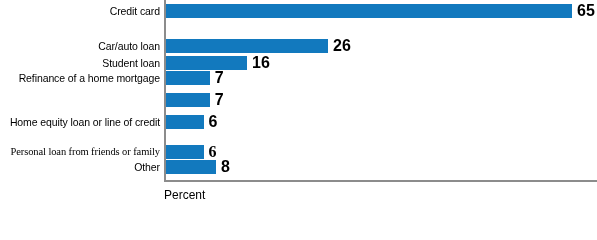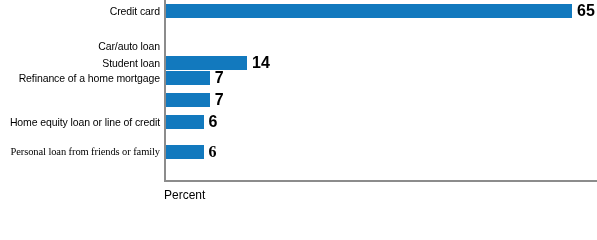--- a/index.html
+++ b/index.html
@@ -115,27 +115,31 @@
       <div class="bar-row" style="top:0px;">
         <span class="cat-label">Credit card</span>
         <span class="bar-wrap">
           <span class="bar" style="width:406px;"></span>
           <span class="value-label">65</span>
         </span>
       </div>
 
       <div class="bar-row" style="top:22.25px;margin-top:13px;">
         <span class="cat-label">Car/auto loan</span>
+        <span class="bar-wrap">
+          <span class="bar" style="width:162px;"></span>
+          <span class="value-label">26</span>
+        </span>
       </div>
 
       <div class="bar-row" style="top:44.5px;margin-top:7px;">
         <span class="cat-label">Student loan</span>
         <span class="bar-wrap">
           <span class="bar" style="width:81px;"></span>
-          <span class="value-label">14</span>
+          <span class="value-label">16</span>
         </span>
       </div>
 
       <div class="bar-row" style="top:66.75px;">
         <span class="cat-label">Refinance of a home mortgage</span>
         <span class="bar-wrap">
           <span class="bar" style="width:43.7px;"></span>
           <span class="value-label">7</span>
         </span>
       </div>
@@ -156,20 +160,27 @@
       </div>
 
       <div class="bar-row" style="top:141px;font-family:Liberation Serif, serif;">
         <span class="cat-label">Personal loan from friends or family</span>
         <span class="bar-wrap">
           <span class="bar" style="width:37.5px;"></span>
           <span class="value-label">6</span>
         </span>
       </div>
 
+      <div class="bar-row" style="top:155.75px;">
+        <span class="cat-label">Other</span>
+        <span class="bar-wrap">
+          <span class="bar" style="width:50px;"></span>
+          <span class="value-label">8</span>
+        </span>
+      </div>
 
     </div>
 
     <div class="x-axis-line"></div>
 
     <div class="x-axis-title">Percent</div>
 
   </div>
 
 </div>

